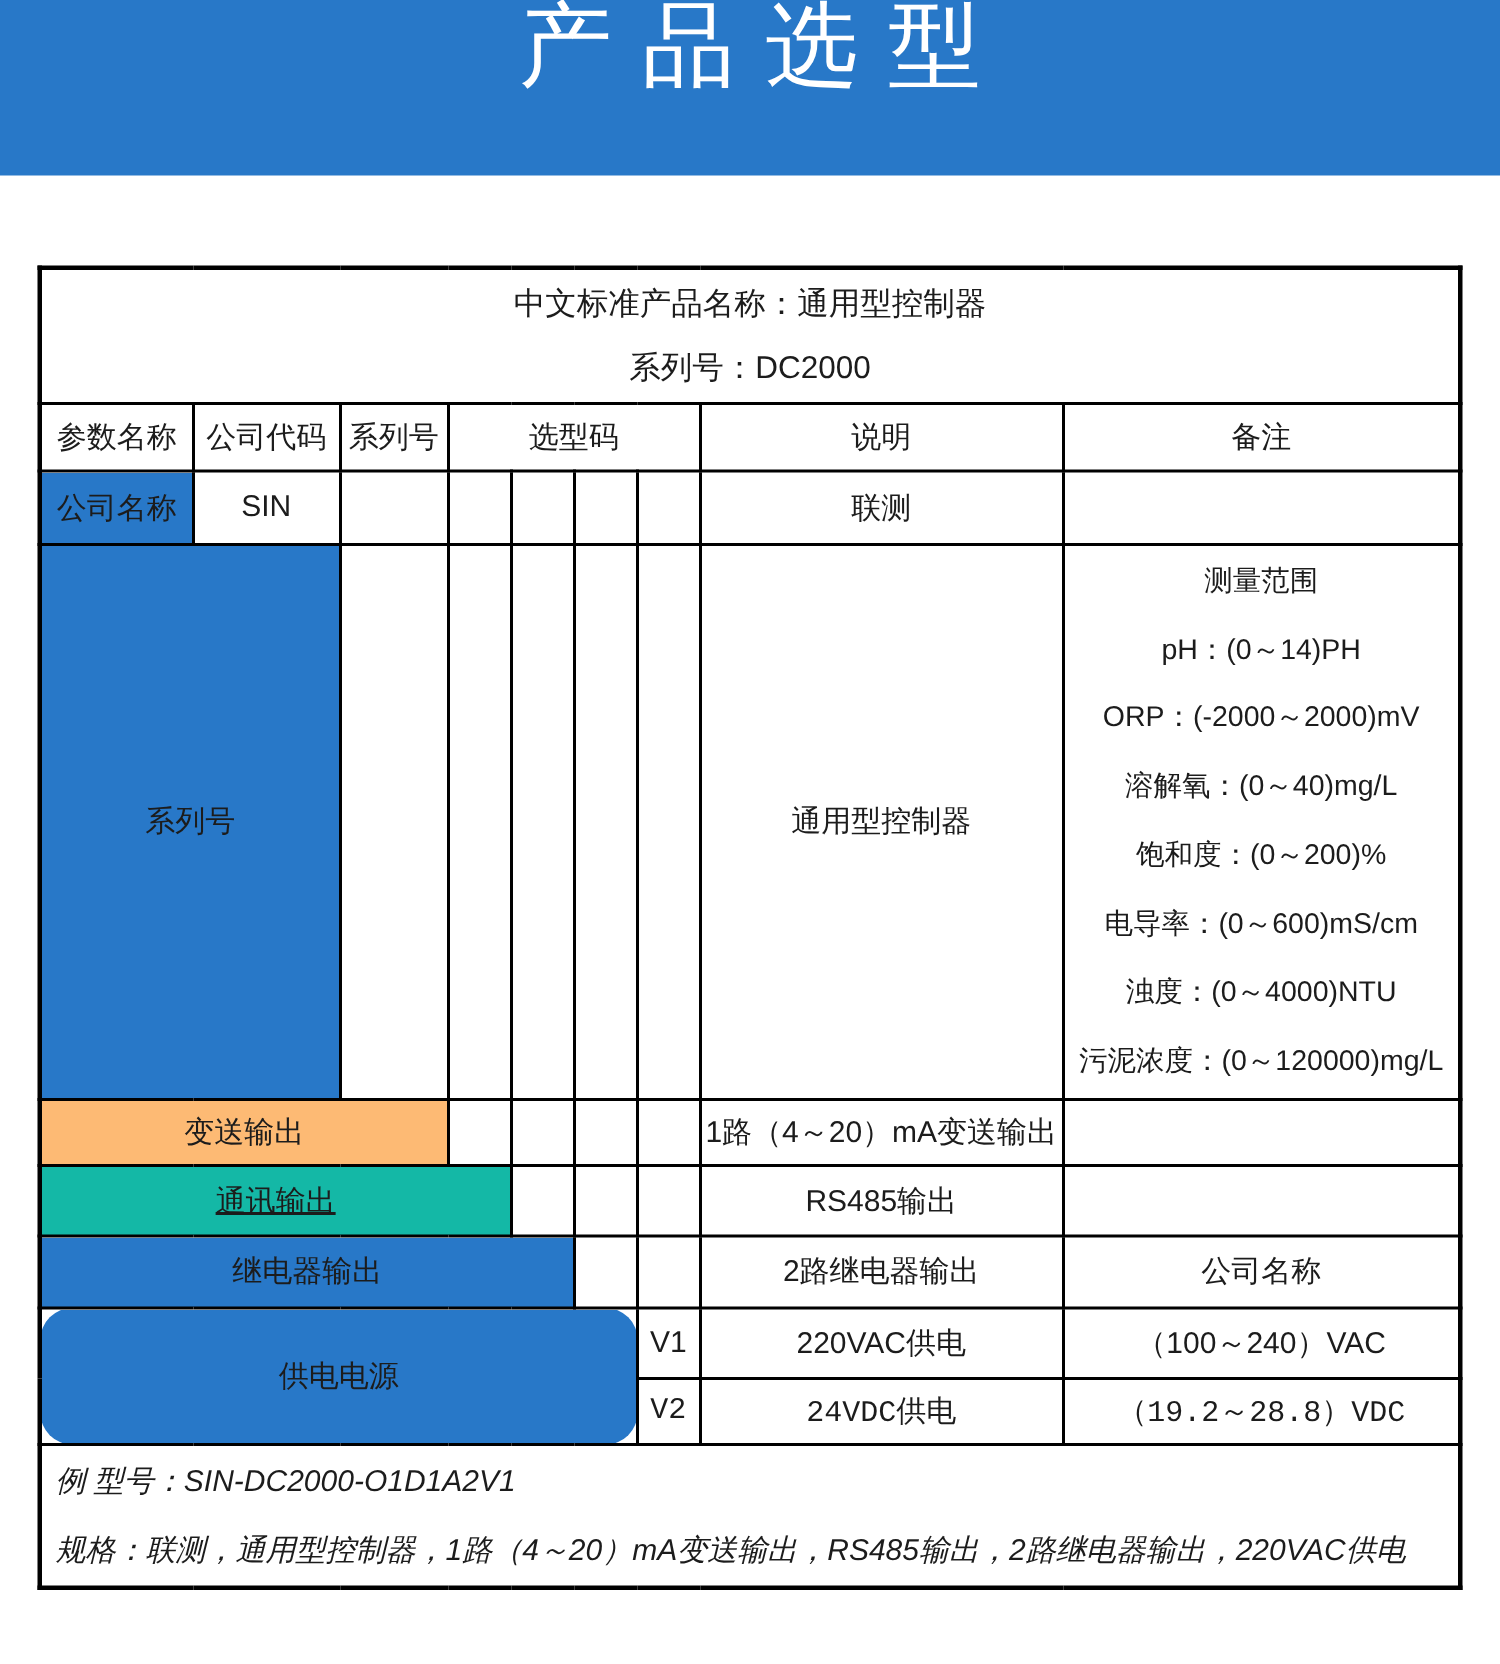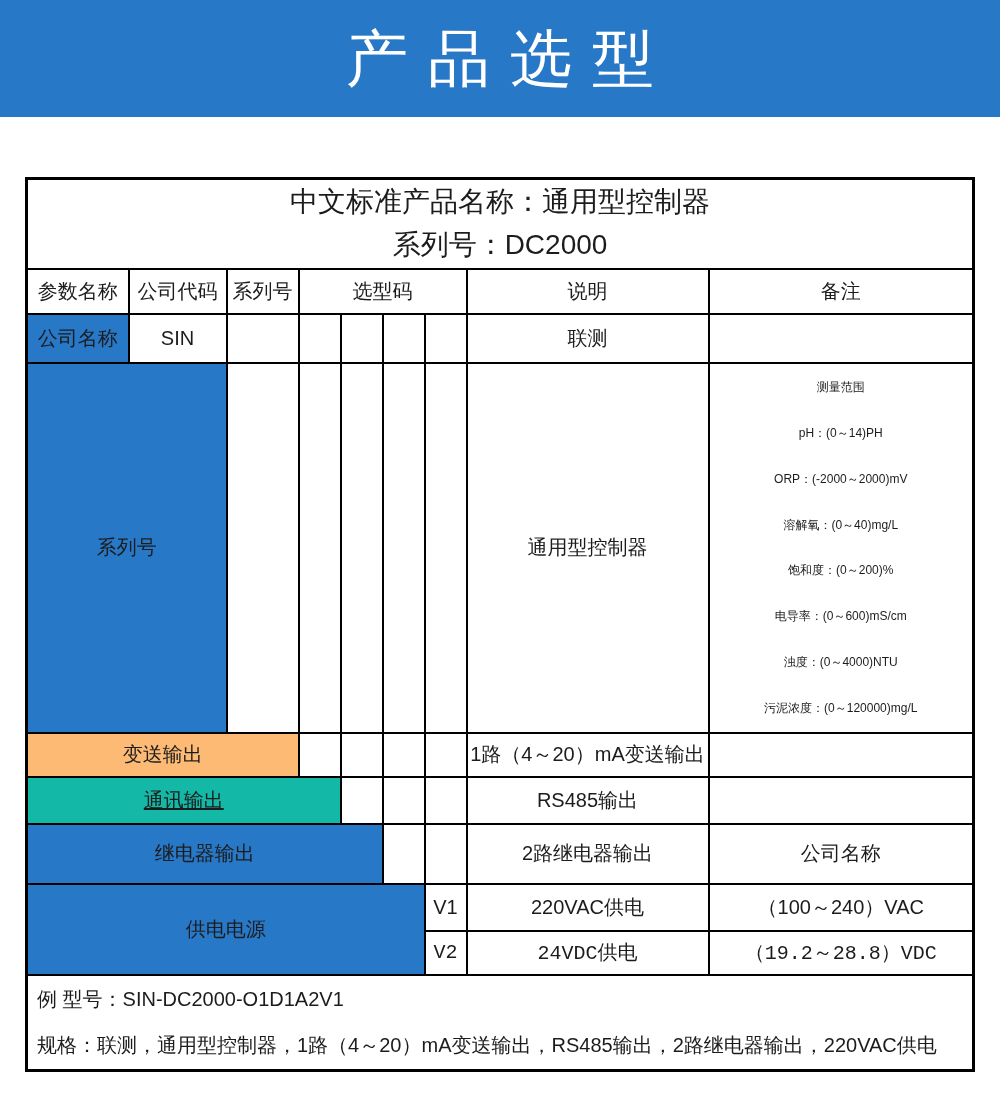--- a/index.html
+++ b/index.html
@@ -13,21 +13,20 @@
     width: 1000px;
     height: 1109px;
     background: #ffffff;
     overflow: hidden;
   }
   .banner {
     width: 1000px;
     height: 117px;
     background: #2878c8;
     display: flex;
-    align-items: center;
     justify-content: center;
   }
   .banner-title {
     color: #ffffff;
     font-size: 62px;
     letter-spacing: 20px;
     text-indent: 20px;
     font-weight: 500;
     line-height: 1;
   }
@@ -51,32 +50,32 @@
   td.blue {
     background: #2878c8;
     color: #ffffff;
   }
   tr.r-title   { height: 90px; }
   tr.r-header  { height: 45px; padding-left: 48px; }
   tr.r-company { height: 49px; border-radius: 19px; }
   tr.r-series  { height: 370px; }
   tr.r-trans   { height: 44px; }
   tr.r-comm    { height: 47px; }
-  tr.r-relay   { height: 60px; }
+  tr.r-relay   { height: 48px; }
   tr.r-v1      { height: 47px; }
   tr.r-v2      { height: 44px; font-family: Liberation Mono, monospace; }
-  tr.r-footer  { height: 96px; }
+  tr.r-footer  { height: 96px; font-style: italic; }
   .vstack {
     display: flex;
     flex-direction: column;
     justify-content: space-around;
     align-items: center;
   }
-  .title-stack  { height: 86px; font-size: 28px; }
-  .remark-stack { height: 366px; font-size: 12px; }
+  .title-stack  { height: 86px; font-size: 21px; }
+  .remark-stack { height: 366px; font-size: 19px; }
   .remark-stack div { line-height: 1; white-space: nowrap; }
   .footer-stack {
     height: 92px;
     align-items: flex-start;
     padding-left: 9px;
     text-align: left;
   }
   .desc-tight { font-size: 19px; }
   .header-cell { font-size: 21px; }
 </style>
@@ -176,21 +175,21 @@
 
     <tr class="r-relay">
       <td class="blue" colspan="5" style="background: rgb(40, 120, 200);">继电器输出</td>
       <td></td>
       <td></td>
       <td>2路继电器输出</td>
       <td>公司名称</td>
     </tr>
 
     <tr class="r-v1">
-      <td class="blue" colspan="6" rowspan="2" style="background: rgb(40, 120, 200);">供电电源</td>
+      <td class="blue" colspan="6" rowspan="2" style="background: rgb(40, 120, 200); border-radius: 21px;">供电电源</td>
       <td>V1</td>
       <td>220VAC供电</td>
       <td>（100～240）VAC</td>
     </tr>
 
     <tr class="r-v2">
       <td>V2</td>
       <td>24VDC供电</td>
       <td>（19.2～28.8）VDC</td>
     </tr>

